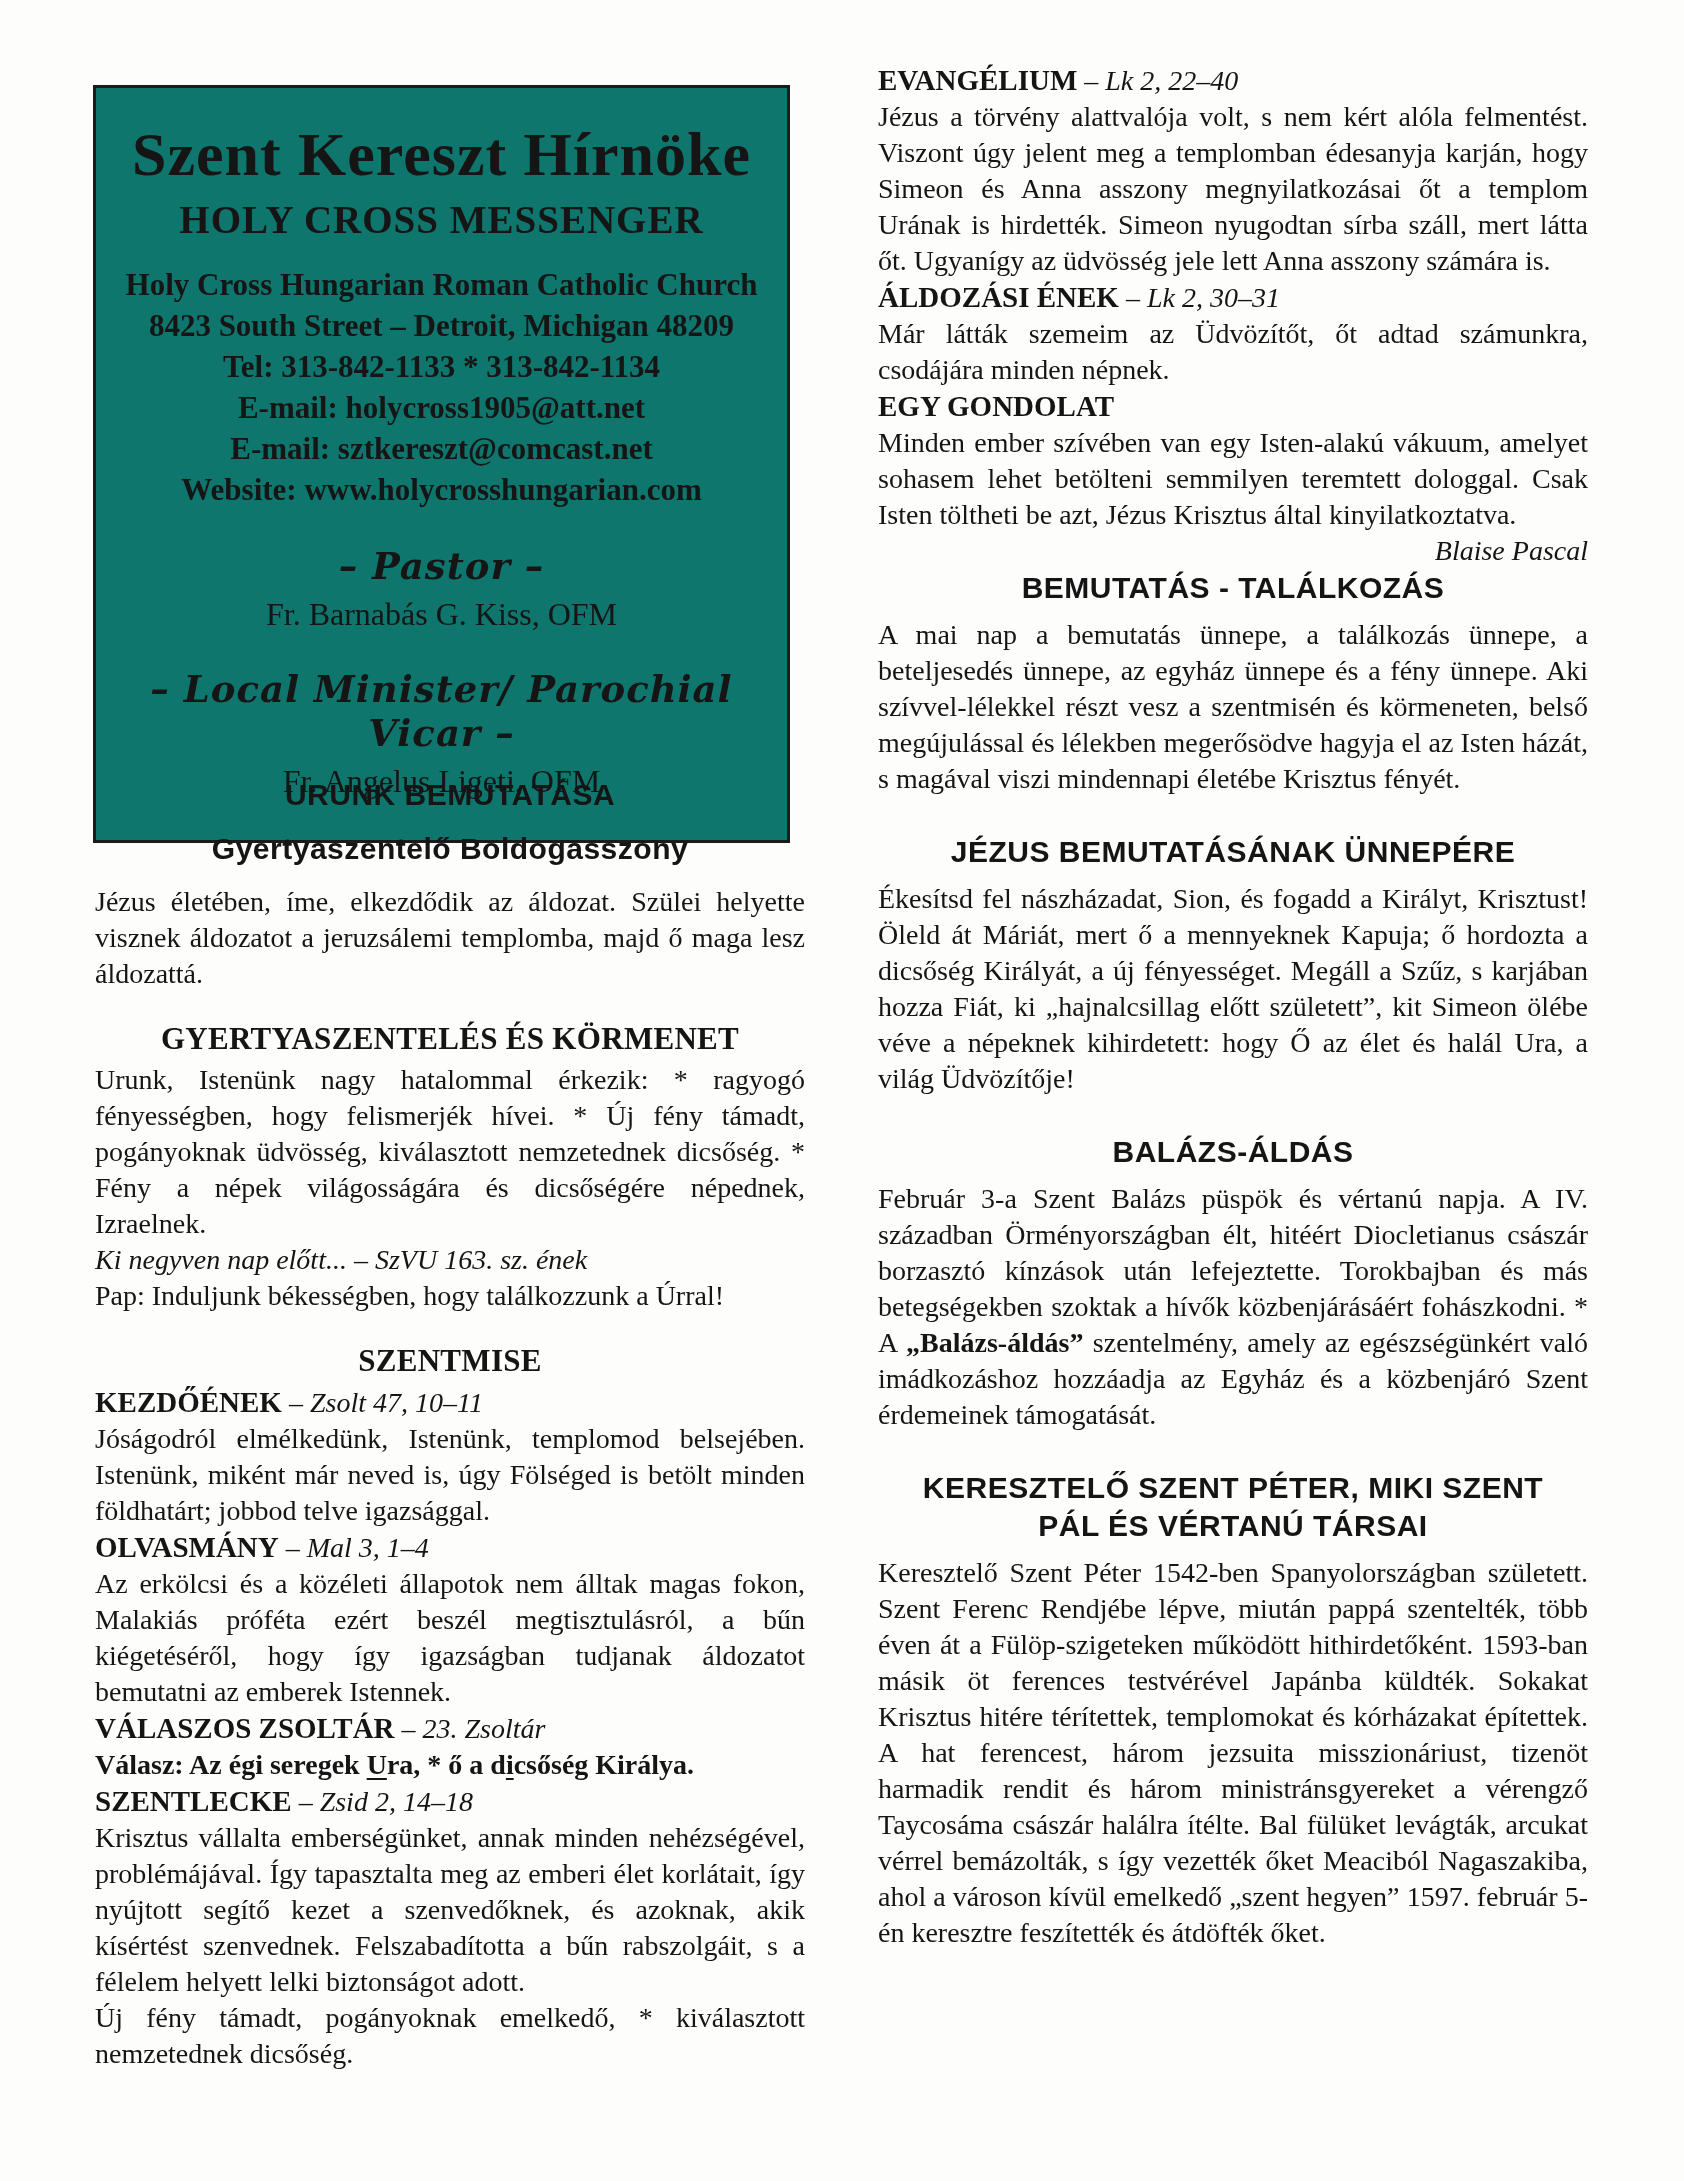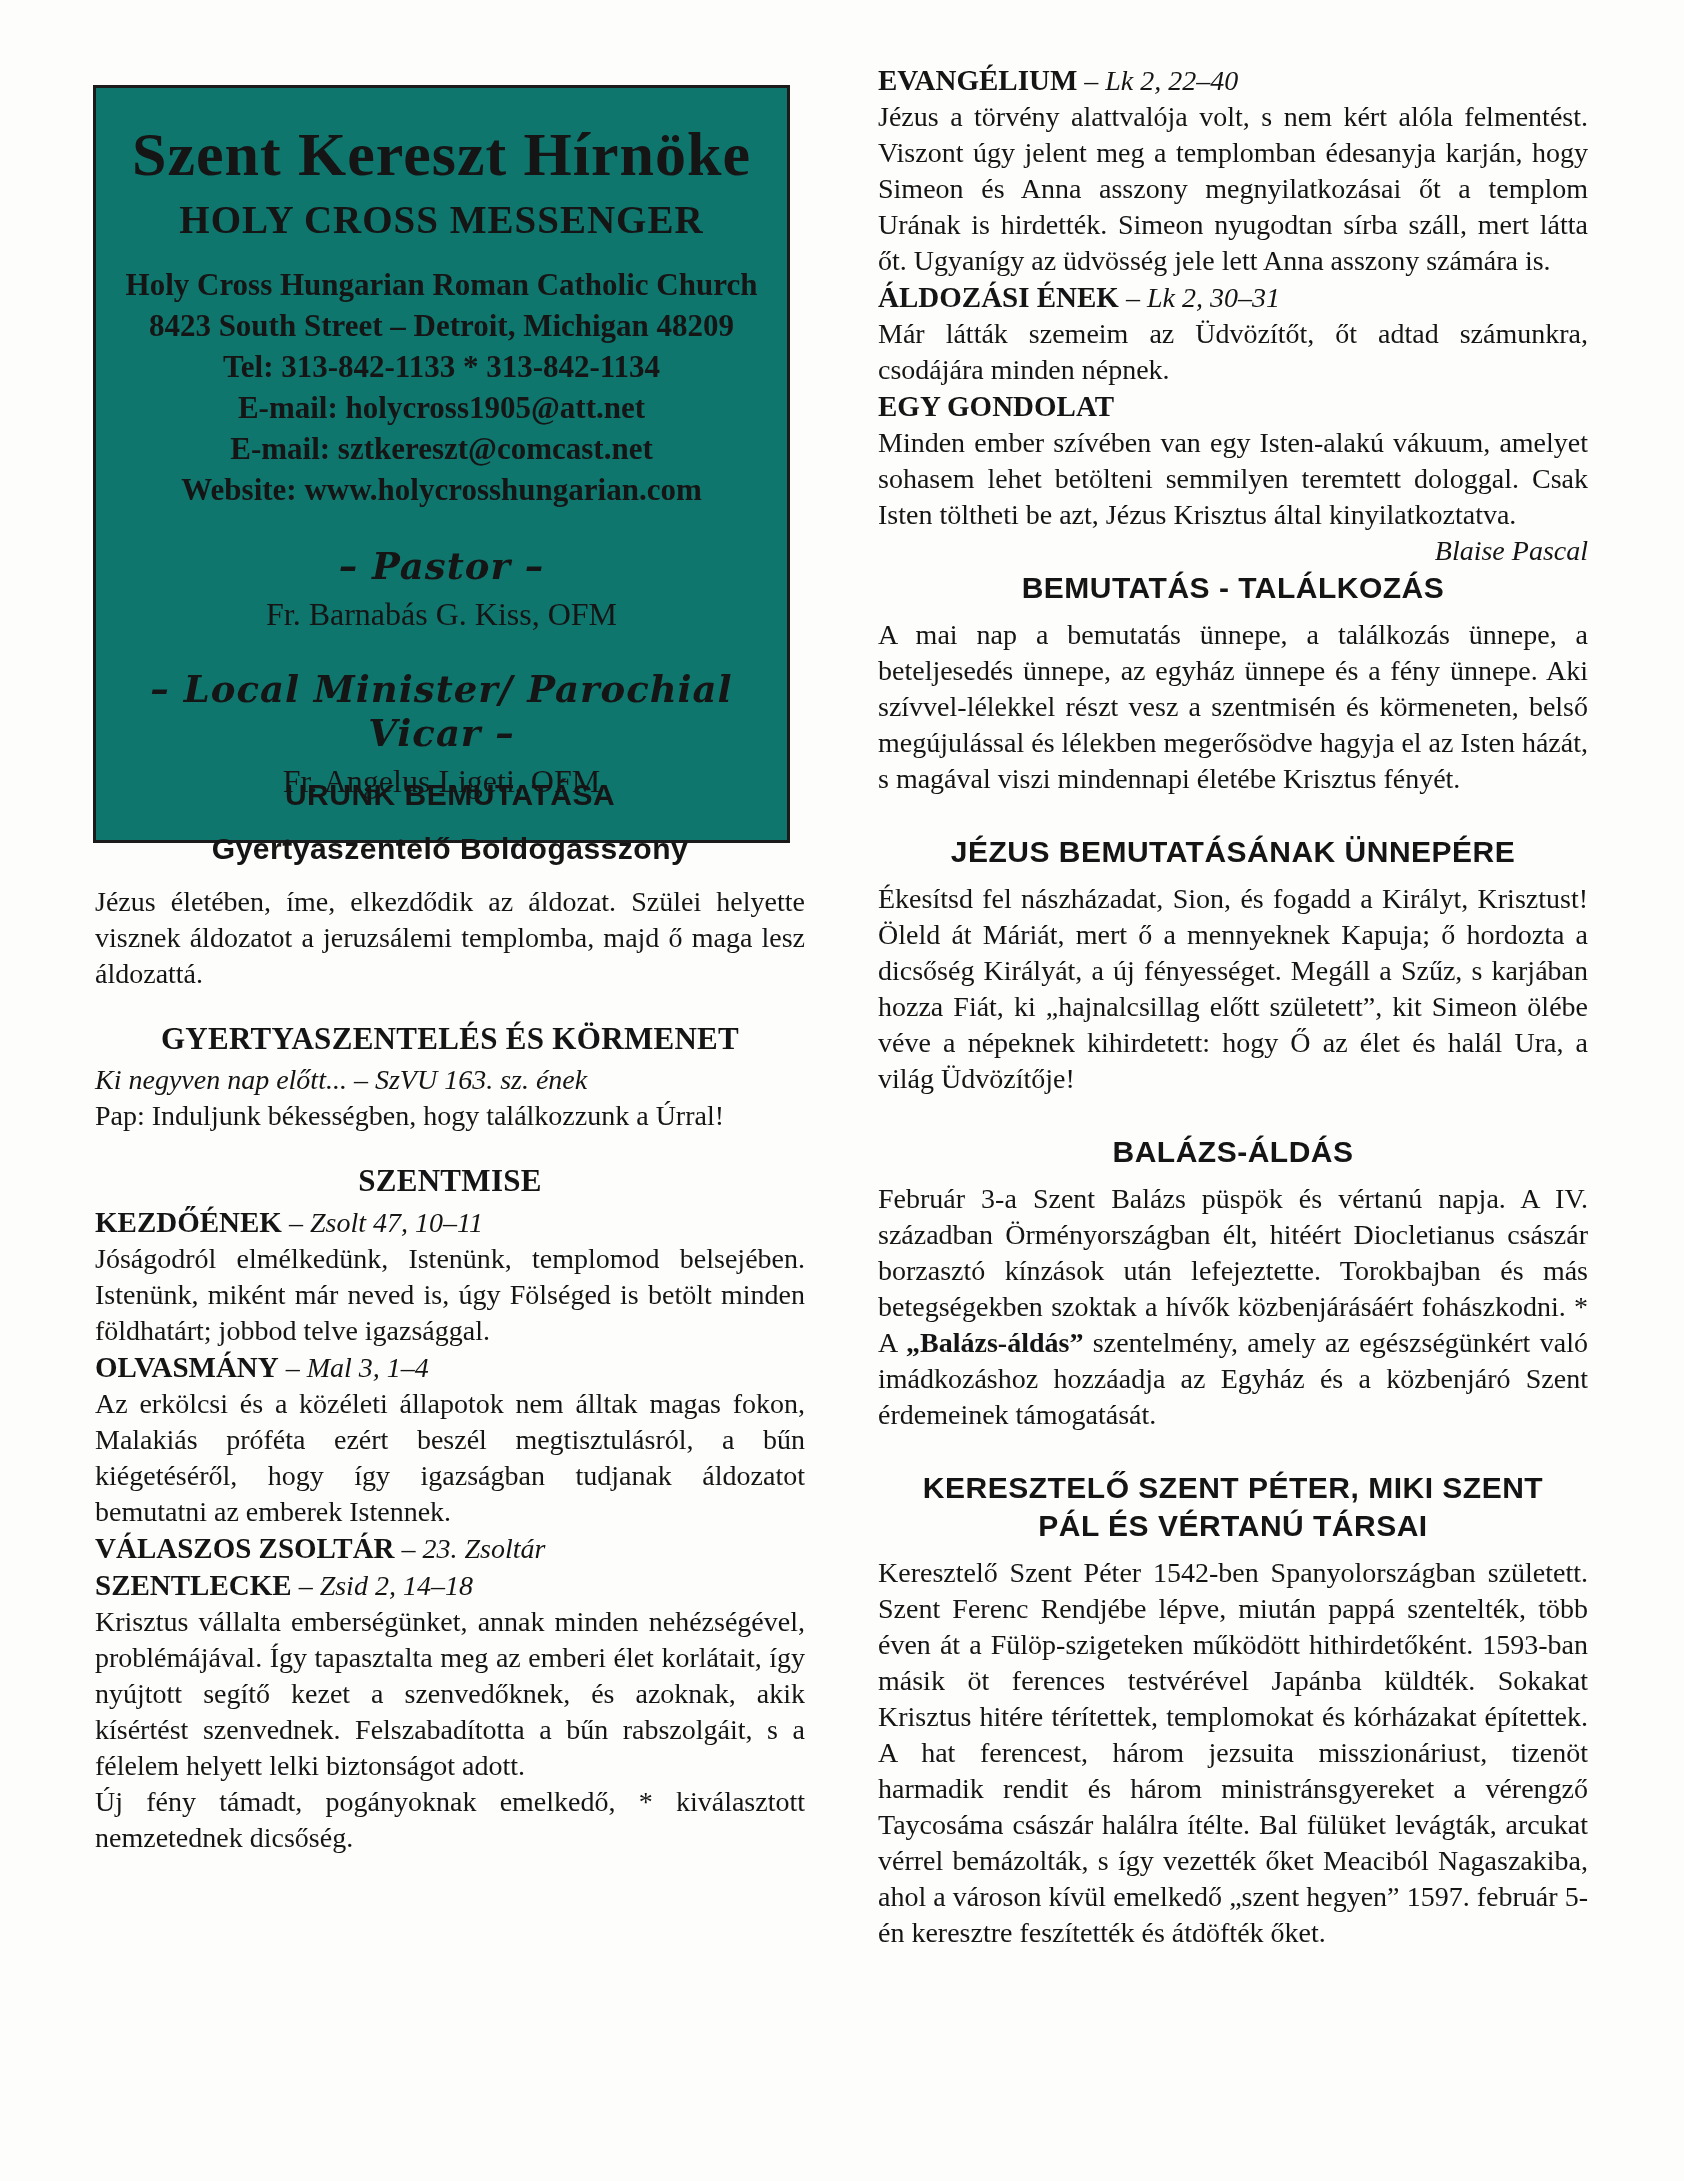--- a/index.html
+++ b/index.html
@@ -81,32 +81,34 @@
     <div class="mast-name">Fr. Angelus Ligeti, OFM</div>
   </div>
 
   <div class="col col-left">
 
     <div class="sans-h tight">URUNK BEMUTATÁSA</div>
     <div class="sans-h tight">Gyertyaszentelő Boldogasszony</div>
     <p class="body-p">Jézus életében, íme, elkezdődik az áldozat. Szülei helyette visznek áldozatot a jeruzsálemi templomba, majd ő maga lesz áldozattá.</p>
 
     <div class="serif-h">GYERTYASZENTELÉS ÉS KÖRMENET</div>
+    <p class="body-p">Urunk, Istenünk nagy hatalommal érkezik: * ragyogó fényességben, hogy felismerjék hívei. * Új fény támadt, pogányoknak üdvösség, kiválasztott nemzetednek dicsőség. * Fény a népek világosságára és dicsőségére népednek, Izraelnek.</p>
     <p class="it-line">Ki negyven nap előtt... – SzVU 163. sz. ének</p>
     <p class="body-p">Pap: Induljunk békességben, hogy találkozzunk a Úrral!</p>
 
     <div class="serif-h">SZENTMISE</div>
 
     <p class="entry"><span class="entry-lbl">KEZDŐÉNEK</span><span class="entry-ref"> – Zsolt 47, 10–11</span></p>
     <p class="body-p">Jóságodról elmélkedünk, Istenünk, templomod belsejében. Istenünk, miként már neved is, úgy Fölséged is betölt minden földhatárt; jobbod telve igazsággal.</p>
 
     <p class="entry"><span class="entry-lbl">OLVASMÁNY</span><span class="entry-ref"> – Mal 3, 1–4</span></p>
     <p class="body-p">Az erkölcsi és a közéleti állapotok nem álltak magas fokon, Malakiás próféta ezért beszél megtisztulásról, a bűn kiégetéséről, hogy így igazságban tudjanak áldozatot bemutatni az emberek Istennek.</p>
 
     <p class="entry"><span class="entry-lbl">VÁLASZOS ZSOLTÁR</span><span class="entry-ref"> – 23. Zsoltár</span></p>
+    <p class="valasz"><span>Válasz: Az égi seregek </span><span class="ul">U</span><span>ra, * ő a d</span><span class="ul">i</span><span>csőség Királya.</span></p>
 
     <p class="entry"><span class="entry-lbl">SZENTLECKE</span><span class="entry-ref"> – Zsid 2, 14–18</span></p>
     <p class="body-p">Krisztus vállalta emberségünket, annak minden nehézségével, problémájával. Így tapasztalta meg az emberi élet korlátait, így nyújtott segítő kezet a szenvedőknek, és azoknak, akik kísértést szenvednek. Felszabadította a bűn rabszolgáit, s a félelem helyett lelki biztonságot adott.</p>
 
     <p class="body-p">Új fény támadt, pogányoknak emelkedő, * kiválasztott nemzetednek dicsőség.</p>
 
   </div>
 
   <div class="col col-right">
 

